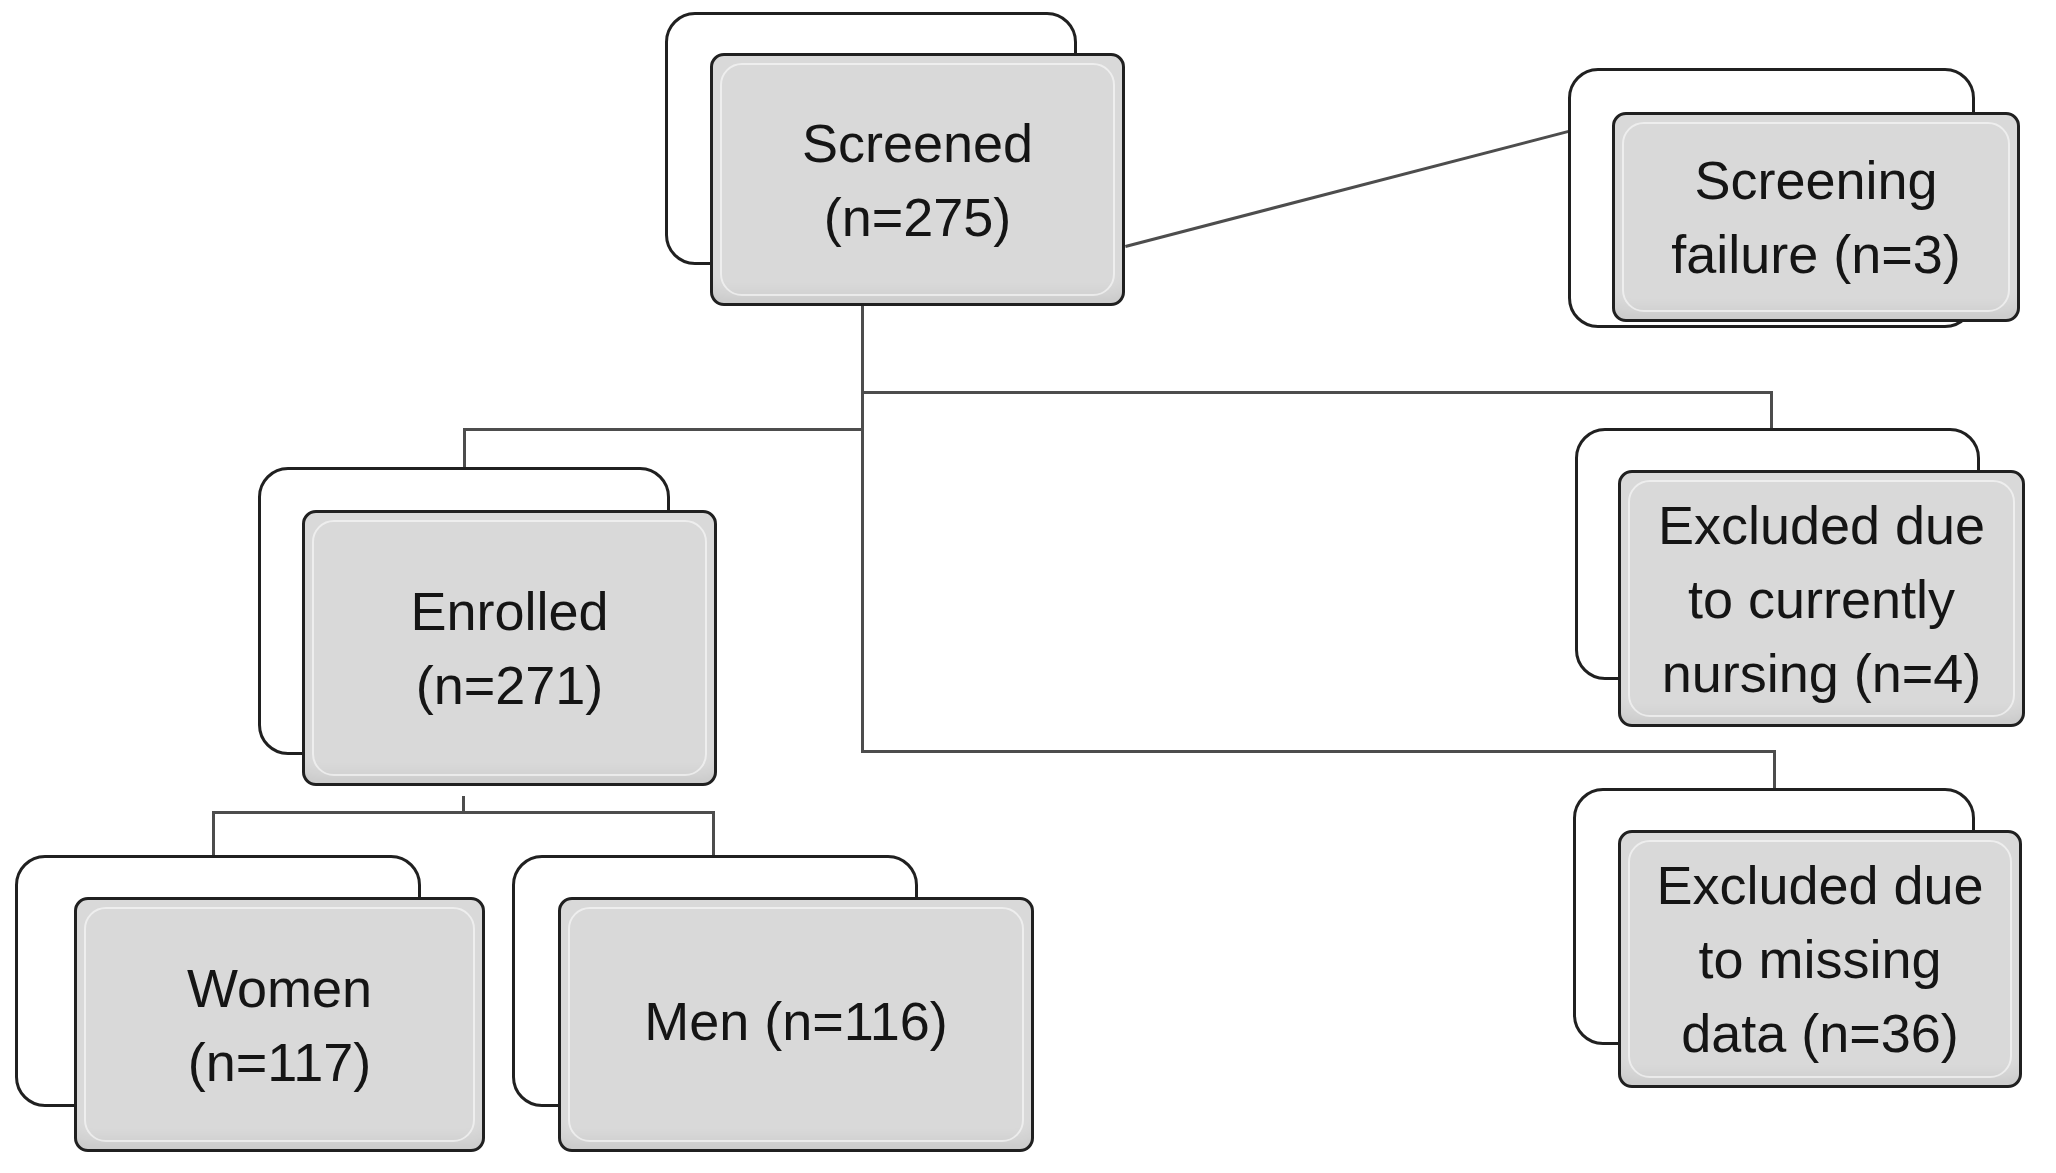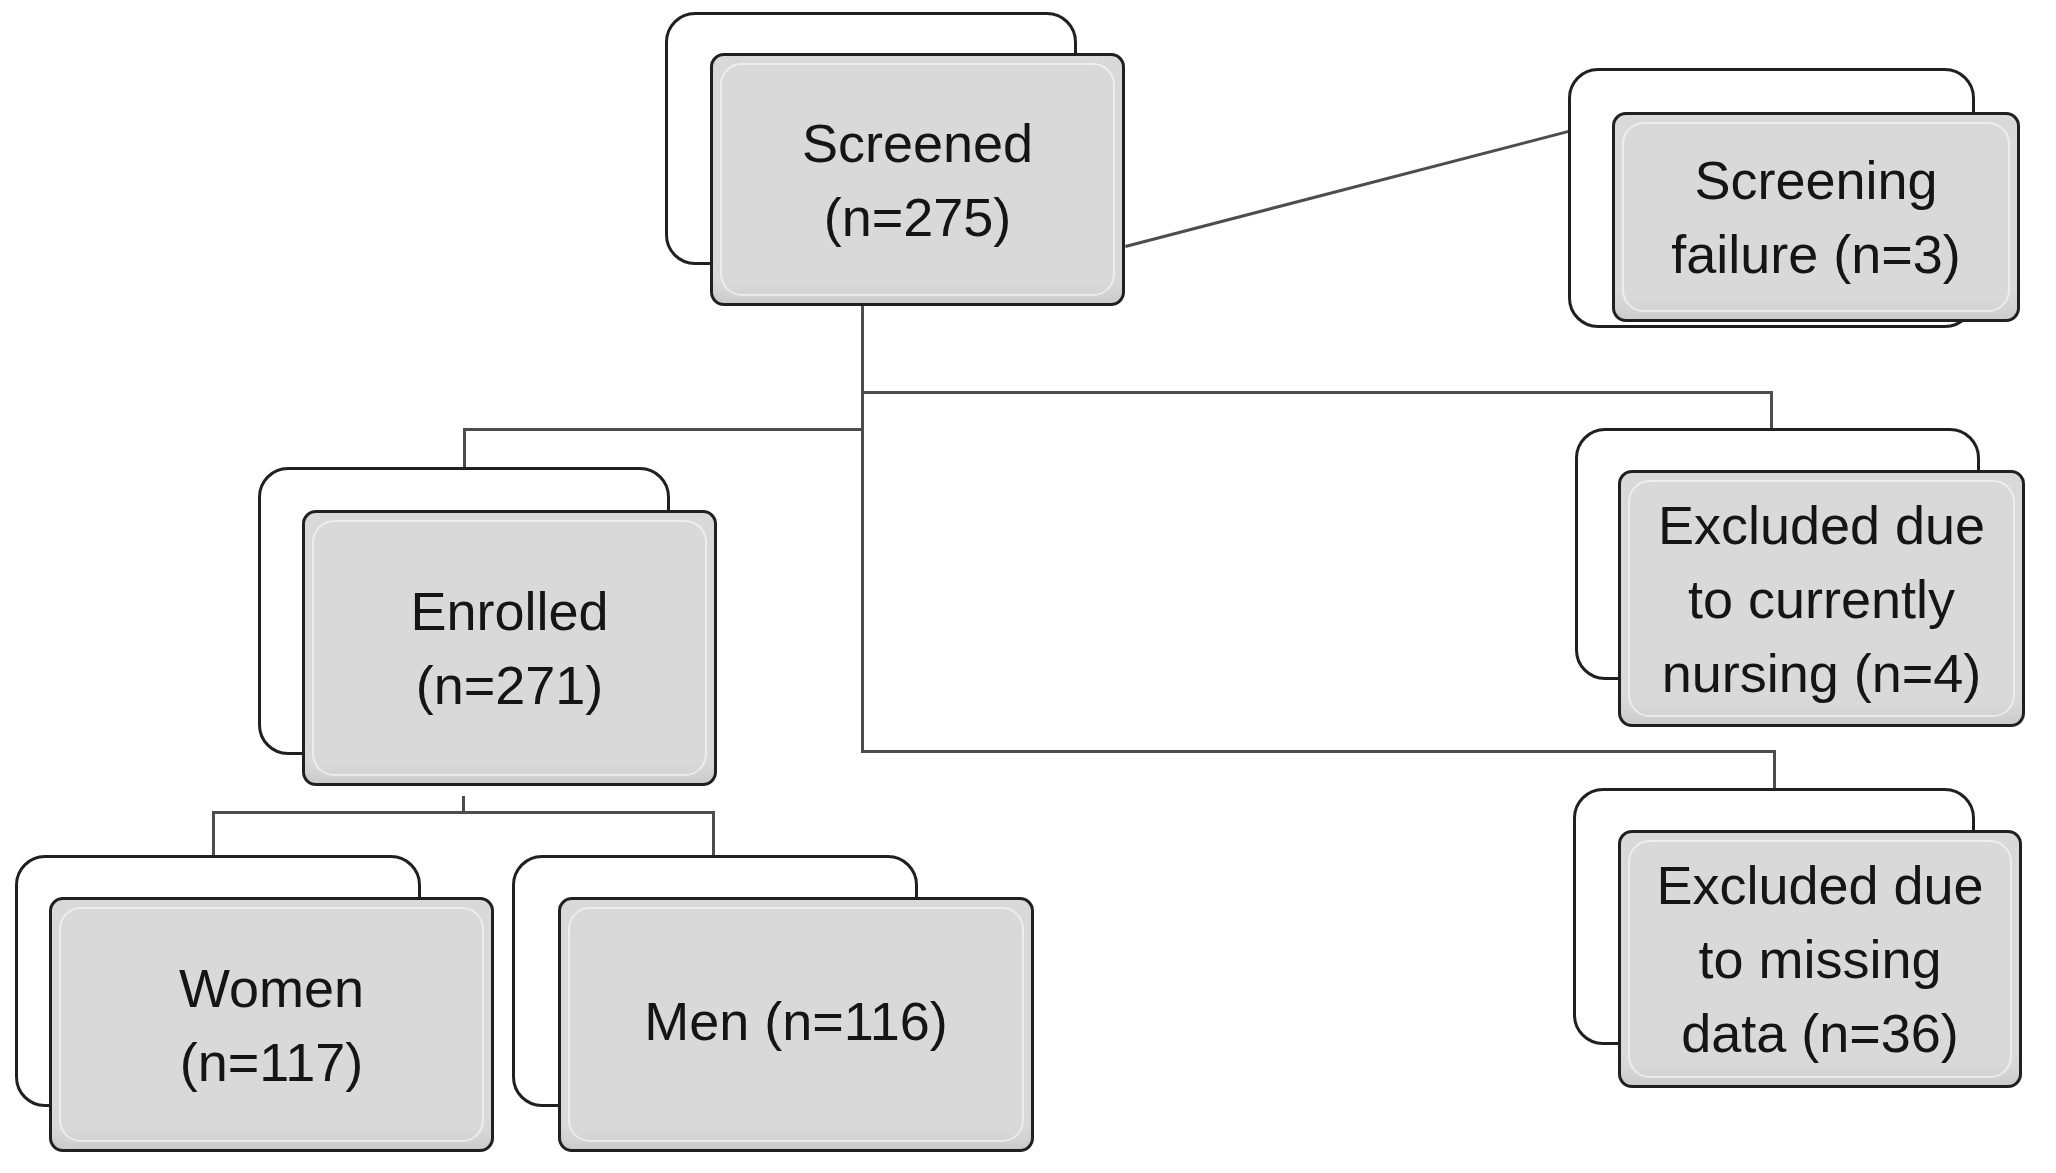--- a/index.html
+++ b/index.html
@@ -115,21 +115,21 @@
   </div>
 
   <div class="shadow" style="left:1573px; top:788px; width:402px; height:257px;"></div>
   <div class="box" style="left:1618px; top:830px; width:404px; height:258px;">
     <div class="tline">Excluded due</div>
     <div class="tline">to missing</div>
     <div class="tline">data (n=36)</div>
   </div>
 
   <div class="shadow" style="left:15px; top:855px; width:406px; height:252px;"></div>
-  <div class="box" style="left:49px; top:897px; width:445px; height:255px;">
+  <div class="box" style="left:74px; top:897px; width:411px; height:255px;">
     <div class="tline">Women</div>
     <div class="tline">(n=117)</div>
   </div>
 
   <div class="shadow" style="left:512px; top:855px; width:406px; height:252px;"></div>
   <div class="box" style="left:558px; top:897px; width:476px; height:255px;">
     <div class="tline">Men (n=116)</div>
     <div class="tline"></div>
   </div>
 

